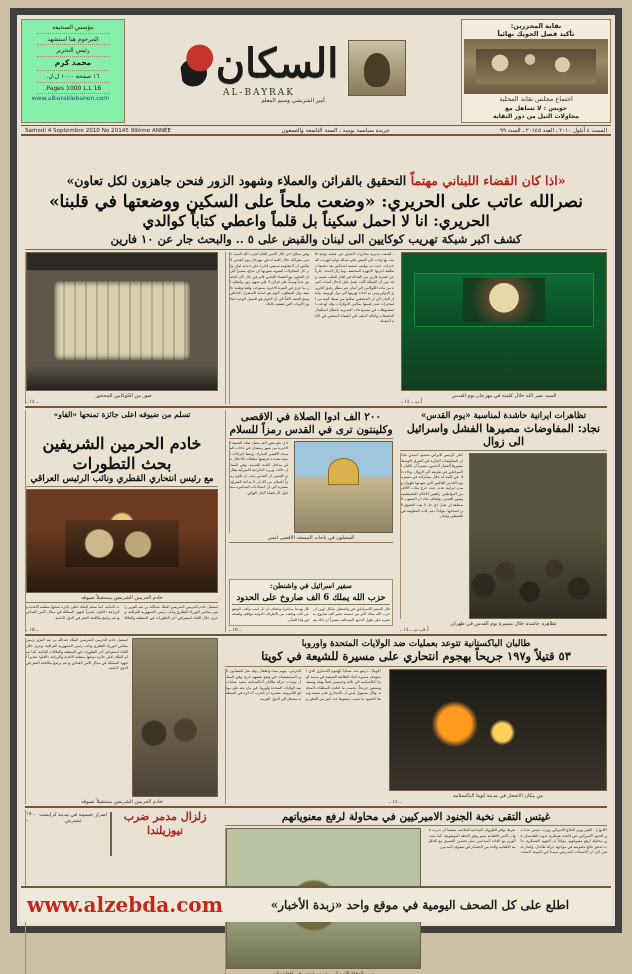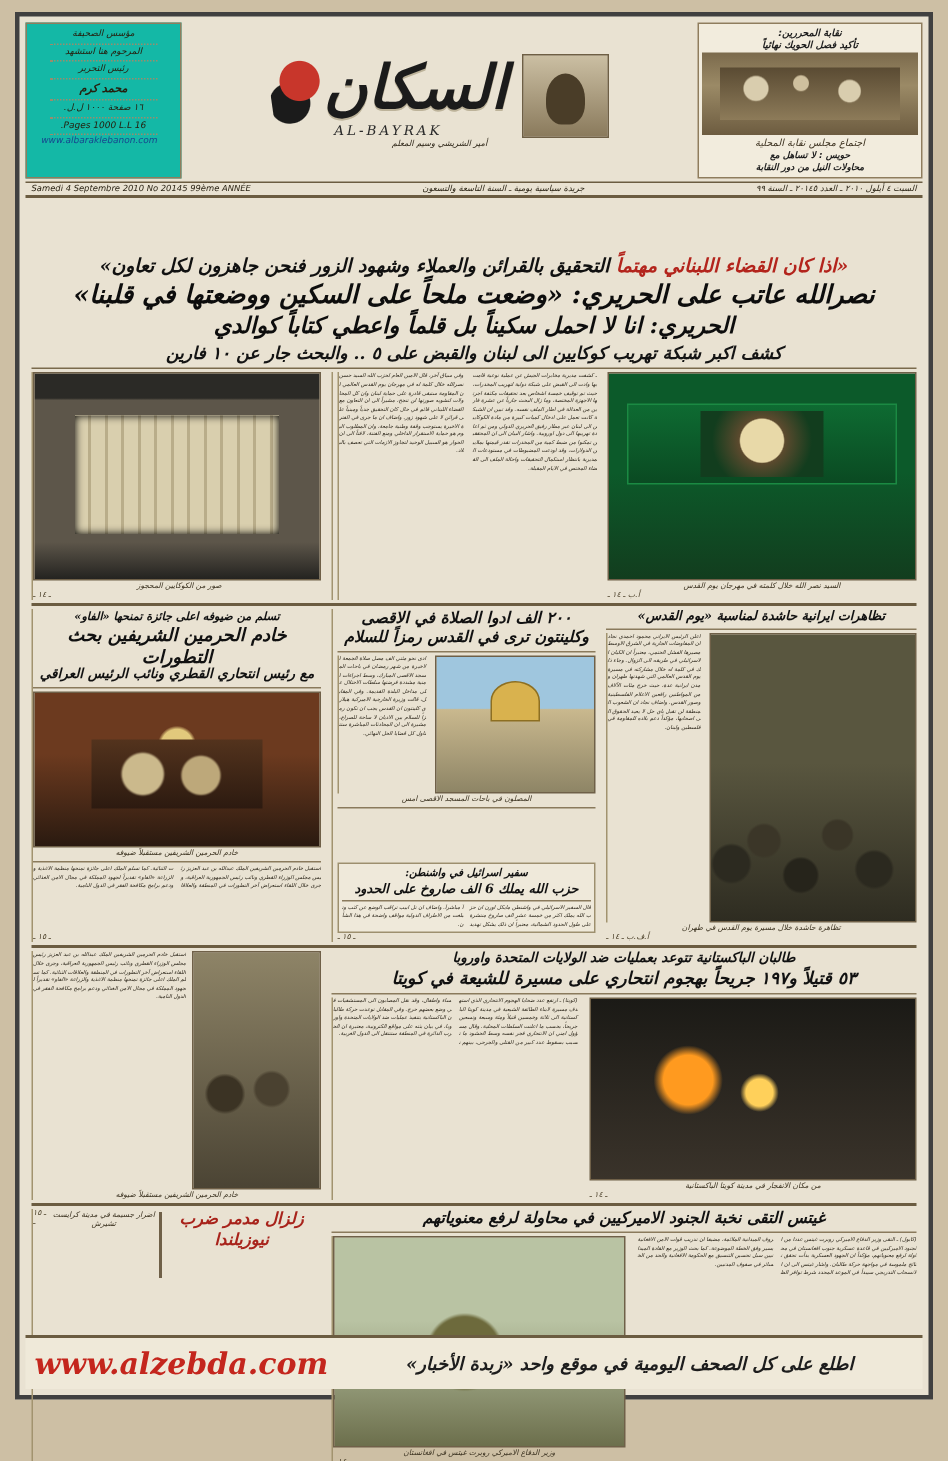--- a/index.html
+++ b/index.html
@@ -13,23 +13,22 @@
   .page {
     position:relative;
     width:632px; height:974px;
     background:#cdbfa4;
     padding:8px 10px 0 10px;
   }
   .paper {
     background:#e9e2d2;
     width:612px; height:925px;
     position:relative;
-    border:3px solid #404040;
+    border:7px solid #404040;
     padding:4px;
-    font-style:italic;
   }
 
   
   .masthead {
     display:flex;
     flex-direction:row;
     align-items:stretch;
     height:104px;
     gap:4px;
   }
@@ -96,21 +95,21 @@
     content:"";
     position:absolute;left:50%;top:22%;
     width:26px;height:34px;margin-left:-13px;
     border-radius:50% 50% 40% 40%;
     background:#4a3d28;
   }
   .mh-portrait-cap{ font-size:5.5px; text-align:center; color:#2e2618; }
   .mh-right {
     width:104px;
     border:1px solid #8f7d5d;
-    background:#14b8a6;
+    background:#86efac;
     font-size:6px; color:#26200f;
     padding:2px 15px;
     line-height:1.45;
     text-align:center;
   }
   .mh-right .rowline{ border-bottom:1px dotted #9a8c6d; padding:1px 0; }
   .mh-right .big{ font-size:7.5px; font-weight:bold; }
   .mh-right .url{ color:#17458f; font-size:6px; }
 
   .mh-under{
@@ -333,20 +332,21 @@
         <div class="tiny" style="text-align:left;color:#4a3f28">ـ ١٤ ـ</div>
       </div>
     </div>
 
     <div class="thickrule" style="margin:2px 4px"></div>
 
     <div class="grid3" style="padding:0 4px;height:222px">
 
       <div style="width:207px;display:flex;flex-direction:column">
         <div class="sechead" style="font-size:8.5px">تظاهرات ايرانية حاشدة لمناسبة «يوم القدس»</div>
+        <div class="sechead" style="font-size:11px;margin-top:1px">نجاد: المفاوضات مصيرها الفشل واسرائيل الى زوال</div>
         <div class="rule"></div>
         <div style="display:flex;gap:3px;flex:1">
           <div class="ph ph-crowd" style="flex:1"></div>
           <div class="ftext col-sep" style="width:66px;padding-right:3px">اعلن الرئيس الايراني محمود احمدي نجاد ان المفاوضات الجارية في الشرق الاوسط مصيرها الفشل الحتمي، معتبراً ان الكيان الاسرائيلي في طريقه الى الزوال. وجاء ذلك في كلمة له خلال مشاركته في مسيرة يوم القدس العالمي التي شهدتها طهران ومدن ايرانية عدة، حيث خرج مئات الآلاف من المواطنين رافعين الاعلام الفلسطينية وصور القدس. واضاف نجاد ان الشعوب المنطقة لن تقبل باي حل لا يعيد الحقوق الى اصحابها، مؤكداً دعم بلاده للمقاومة في فلسطين ولبنان.</div>
         </div>
         <div class="caption">تظاهرة حاشدة خلال مسيرة يوم القدس في طهران</div>
         <div class="tiny" style="text-align:left;color:#4a3f28">أ.ف.ب ـ ١٤ ـ</div>
       </div>
 
       <div class="col-sep" style="flex:1;padding:0 3px;display:flex;flex-direction:column">
@@ -365,21 +365,21 @@
           <div class="sechead" style="font-size:7px">سفير اسرائيل في واشنطن:</div>
           <div class="sechead" style="font-size:8.5px;margin-top:1px">حزب الله يملك 6 الف صاروخ على الحدود</div>
           <div class="rule"></div>
           <div class="ftext" style="flex:1;column-count:2;column-gap:4px">قال السفير الاسرائيلي في واشنطن مايكل اورن ان حزب الله يملك اكثر من خمسة عشر الف صاروخ منتشرة على طول الحدود الشمالية، معتبراً ان ذلك يشكل تهديداً مباشراً. واضاف ان تل ابيب تراقب الوضع عن كثب وتبلغت من الاطراف الدولية مواقف واضحة في هذا الشأن.</div>
         </div>
         <div class="tiny" style="text-align:left;color:#4a3f28">ـ ١٥ ـ</div>
       </div>
 
       <div class="col-sep" style="width:196px;padding-right:3px;display:flex;flex-direction:column">
         <div class="sechead" style="font-size:7.5px">تسلم من ضيوفه اعلى جائزة تمنحها «الفاو»</div>
-        <div class="sechead" style="font-size:12px;margin-top:1px">خادم الحرمين الشريفين بحث التطورات</div>
+        <div class="sechead" style="font-size:16px;margin-top:15px">خادم الحرمين الشريفين بحث التطورات</div>
         <div class="sechead" style="font-size:9px">مع رئيس انتحاري القطري ونائب الرئيس العراقي</div>
         <div class="rule"></div>
         <div class="ph ph-hall" style="height:104px">
           <div style="position:absolute;left:20%;top:30%;width:60%;height:46%;
                       background:radial-gradient(circle at 30% 50%,#cbb98c 0 16%,transparent 18%),
                                  radial-gradient(circle at 64% 52%,#bda87a 0 16%,transparent 18%),
                                  linear-gradient(#53331d,#2c1a10)"></div>
         </div>
         <div class="caption">خادم الحرمين الشريفين مستقبلاً ضيوفه</div>
         <div class="rule"></div>

